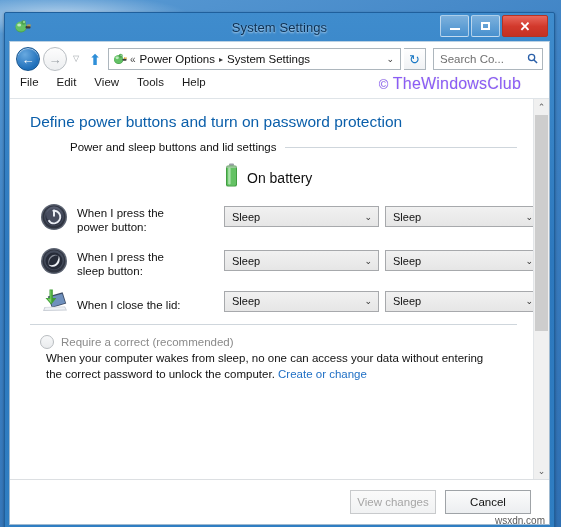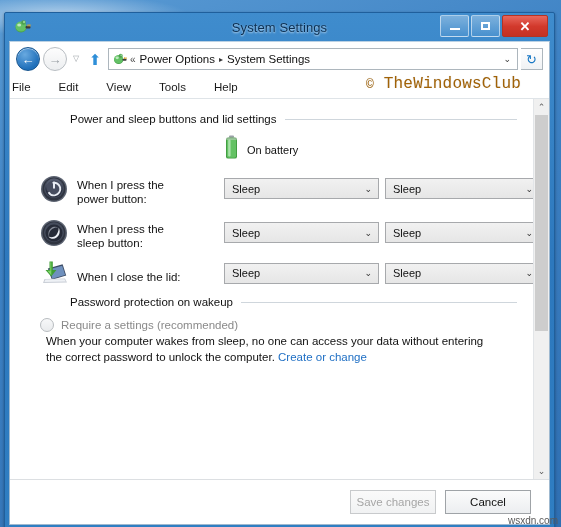--- a/index.html
+++ b/index.html
@@ -186,35 +186,34 @@
     margin-left: 4px;
     cursor: text;
   }
   .search-text { font-size: 11.5px; color: #6f6f6f; white-space: nowrap; }
   .search-icon { color: #2a5fa8; font-size: 11px; }
 
   
   .menubar {
     height: 22px;
     display: flex;
-    align-items: center;
-    padding: 0 2px;
-    gap: 28px;
+    padding: 0 10px;
+    gap: 18px;
     position: relative;
     box-sizing: border-box;
   }
   .menu-item {
     font-size: 11.5px; color: #1a1a1a; cursor: pointer; white-space: nowrap;
   }
   .watermark {
     position: absolute;
     right: 28px; top: -1px;
     font-size: 16px;
-    color: #a16207;
-    font-family: Liberation Mono, monospace;
+    color: #8b5cf6;
+    font-family: Liberation Sans, sans-serif;
     letter-spacing: .2px;
     text-shadow: 0 1px 0 #fff, 0 0 1px #c4c4c4;
     white-space: nowrap;
     user-select: none;
   }
   .watermark .c { font-size: 13px; }
 
   
   .content-wrap {
     position: absolute;
@@ -289,21 +288,21 @@
     display: flex;
     align-items: center;
     margin-bottom: 6px;
     padding-left: 0;
   }
   .col-head-spacer { width: 194px; flex: none; }
   .col-head {
     width: 160px; flex: none;
     display: flex; align-items: center; gap: 8px;
   }
-  .col-head-label { font-size: 11px; color: #111; text-align: right; }
+  .col-head-label { font-size: 14px; color: #111; text-align: right; }
 
   
   .setting-row {
     display: flex;
     align-items: center;
     margin-bottom: 9px;
   }
   .row-label {
     width: 194px;
     flex: none;
@@ -416,21 +415,21 @@
   .btn.disabled {
     color: #a6a6a6;
     border-color: #c8cacc;
     background: linear-gradient(180deg,#fafafa,#f1f2f3);
     cursor: default;
   }
 
   
   .corner-mark {
     position: absolute;
-    right: 3px; bottom: 1px;
+    right: 16px; bottom: 1px;
     font-size: 10px;
     color: #5a5a5a;
     font-family: "Liberation Sans", sans-serif;
   }
 </style>
 </head>
 <body>
 
 <div class="desktop">
   <div class="desktop-cloud"></div>
@@ -495,37 +494,47 @@
         <span class="crumb-sep">▸</span>
         <span class="crumb">System Settings</span>
         <span class="addr-spacer"></span>
         <span class="addr-caret">⌄</span>
       </div>
 
       <div class="refresh-btn">
         <span>↻</span>
       </div>
 
+      <div class="searchbox">
+        <span class="search-text">Search Co...</span>
+        <span class="search-icon">
+          <svg width="11" height="11" viewBox="0 0 12 12">
+            <circle cx="5" cy="5" r="3.4" fill="none" stroke="#2a5fa8" stroke-width="1.4"></circle>
+            <line x1="7.6" y1="7.6" x2="11" y2="11" stroke="#2a5fa8" stroke-width="1.6"></line>
+          </svg>
+        </span>
+      </div>
     </div>
 
     <div class="menubar">
       <span class="menu-item">File</span>
       <span class="menu-item">Edit</span>
       <span class="menu-item">View</span>
       <span class="menu-item">Tools</span>
       <span class="menu-item">Help</span>
       <span class="watermark">
         <span class="c">©</span>
         <span>TheWindowsClub</span>
       </span>
     </div>
 
     <div class="content-wrap">
       <div class="content">
 
+        <h1 class="page-heading">Define power buttons and turn on password protection</h1>
 
 
         <div class="group-header">
           <span class="group-title">Power and sleep buttons and lid settings</span>
           <span class="group-rule"></span>
         </div>
 
         <div class="col-headers">
           <span class="col-head-spacer"></span>
           <span class="col-head">
@@ -615,47 +624,46 @@
             <span class="combo-value">Sleep</span>
             <span class="combo-caret">⌄</span>
           </span>
           <span class="combo">
             <span class="combo-value">Sleep</span>
             <span class="combo-caret">⌄</span>
           </span>
         </div>
 
         <div class="group-header">
-          <span class="group-title">Password protection on wakeup</span>
           <span class="group-rule"></span>
         </div>
 
         <div class="radio-row">
           <span class="radio"></span>
-          <span class="radio-label">Require a settings (recommended)</span>
+          <span class="radio-label">Require a correct (recommended)</span>
         </div>
         <div class="radio-desc">
           <span>When your computer wakes from sleep, no one can access your data without</span>
           <span>entering the correct password to unlock the computer.</span>
           <span class="inline-link">Create or change</span>
         </div>
       </div>
 
       <div class="scrollbar">
         <div class="sb-arrow">⌃</div>
         <div class="sb-track">
           <div class="sb-thumb"></div>
         </div>
         <div class="sb-arrow">⌄</div>
       </div>
     </div>
 
     <div class="buttonbar">
       <div class="btn disabled">
-        <span>Save changes</span>
+        <span>View changes</span>
       </div>
       <div class="btn">
         <span>Cancel</span>
       </div>
     </div>
 
   </div>
 </div>
 
 <div class="corner-mark">wsxdn.com</div>

